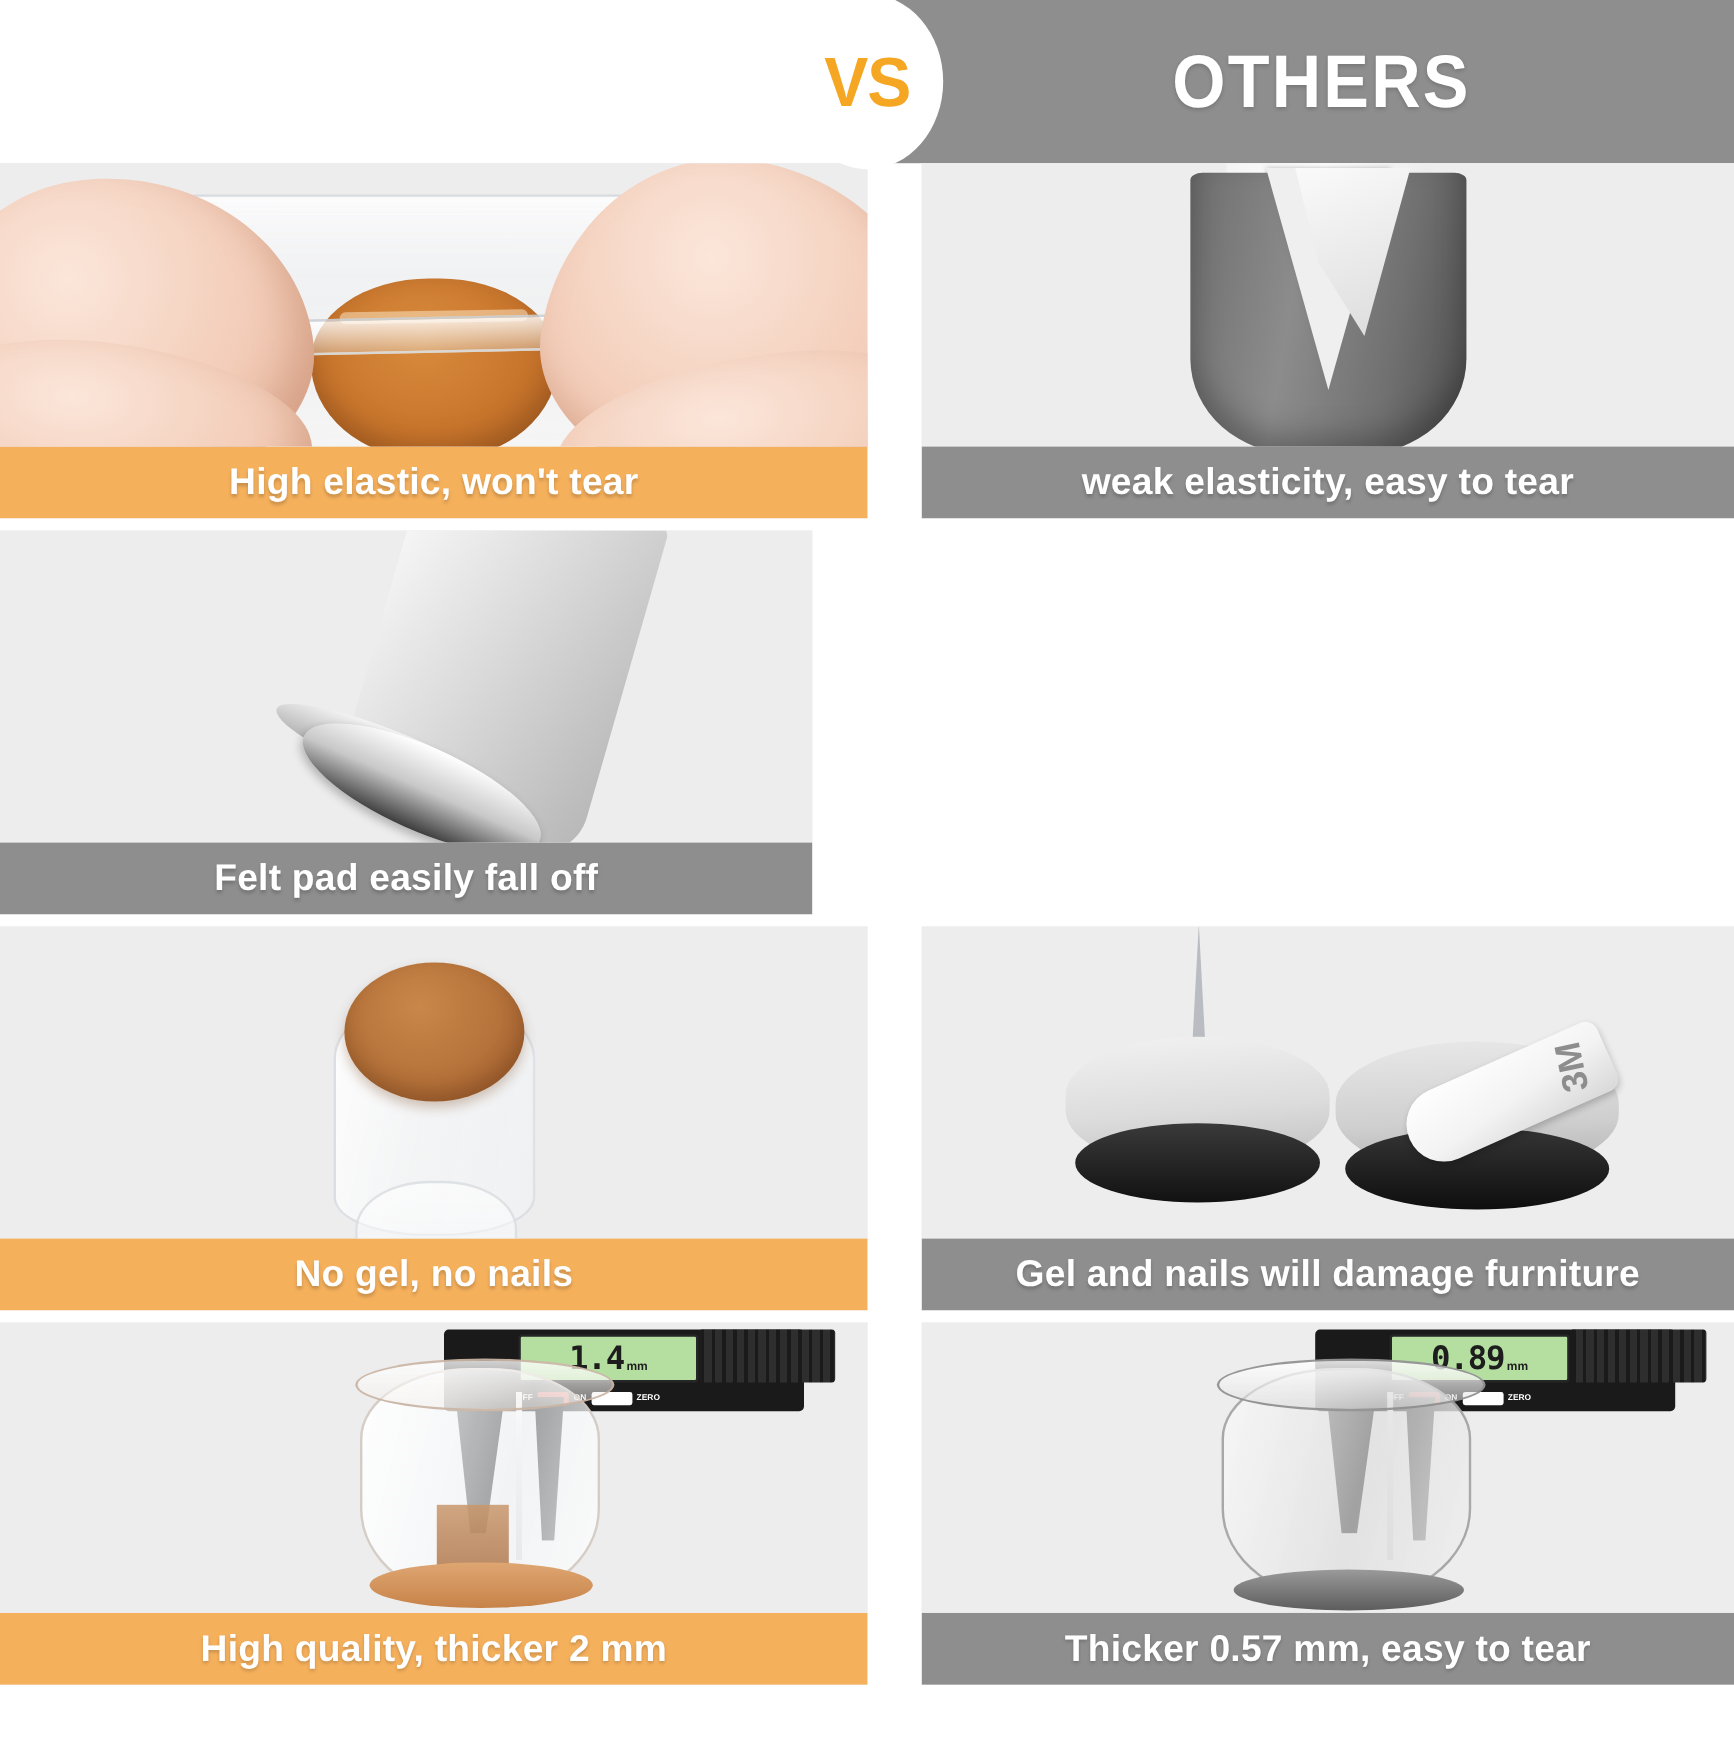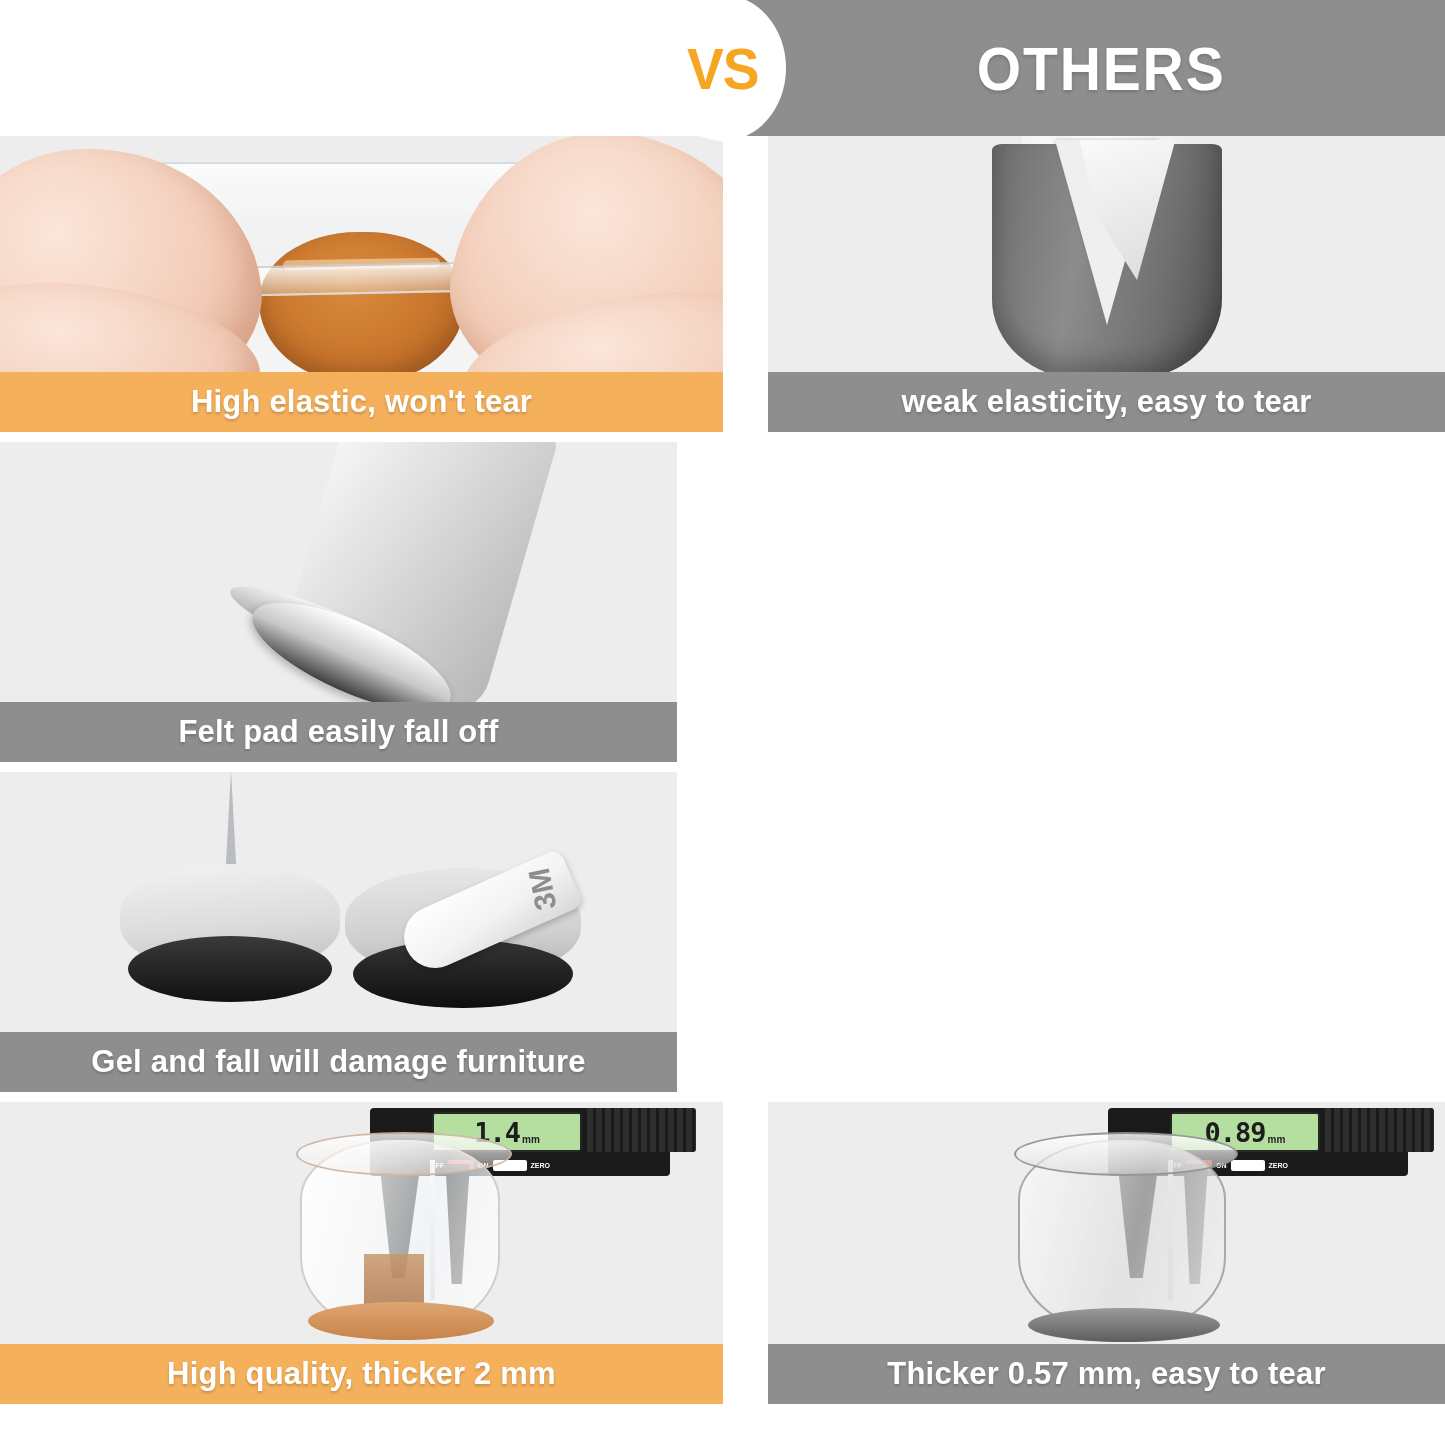--- a/index.html
+++ b/index.html
@@ -393,39 +393,48 @@
             <div class="leg-gray-tilt"></div>
             <div class="felt-gap"></div>
             <div class="felt-falling"></div>
           </div>
         </div>
         <div class="caption cap-others">Felt pad easily fall off</div>
       </div>
     </div>
 
     <div class="row" style="height:330px;">
+      <div class="cell cell-left">
+        <div class="photo">
+          <div class="scene">
+            <div class="cap-upright"></div>
+            <div class="felt-top"></div>
+          </div>
+        </div>
+        <div class="caption cap-ours">No gel, no nails</div>
+      </div>
 
       <div class="cell cell-right">
         <div class="photo">
           <div class="scene">
             <div class="nailpad">
               <div class="spike"></div>
               <div class="disc-top"></div>
               <div class="disc-bot"></div>
             </div>
             <div class="adhesive">
               <div class="disc-top"></div>
               <div class="disc-bot"></div>
               <div class="tape">
                 <span class="tape-label">3M</span>
               </div>
             </div>
           </div>
         </div>
-        <div class="caption cap-others">Gel and fall will damage furniture</div>
+        <div class="caption cap-others">Gel and nails will damage furniture</div>
       </div>
     </div>
 
     <div class="row" style="height:312px;">
       <div class="cell cell-left">
         <div class="photo">
           <div class="scene">
             <div class="caliper" style="left:370px; top:6px;">
               <div class="cal-body">
                 <div class="cal-scale"></div>
@@ -449,21 +458,21 @@
               <div class="flask-pad"></div>
             </div>
           </div>
         </div>
         <div class="caption cap-ours">High quality, thicker 2 mm</div>
       </div>
 
       <div class="cell cell-right">
         <div class="photo">
           <div class="scene">
-            <div class="caliper" style="left:340px; top:6px;">
+            <div class="caliper" style="left:328px; top:6px;">
               <div class="cal-body">
                 <div class="cal-scale"></div>
                 <div class="cal-lcd">
                   <span class="lcd-num">0.89</span>
                   <span class="lcd-unit">mm</span>
                 </div>
                 <div class="cal-btns">
                   <span>OFF</span>
                   <span class="btn-red"></span>
                   <span>ON</span>

